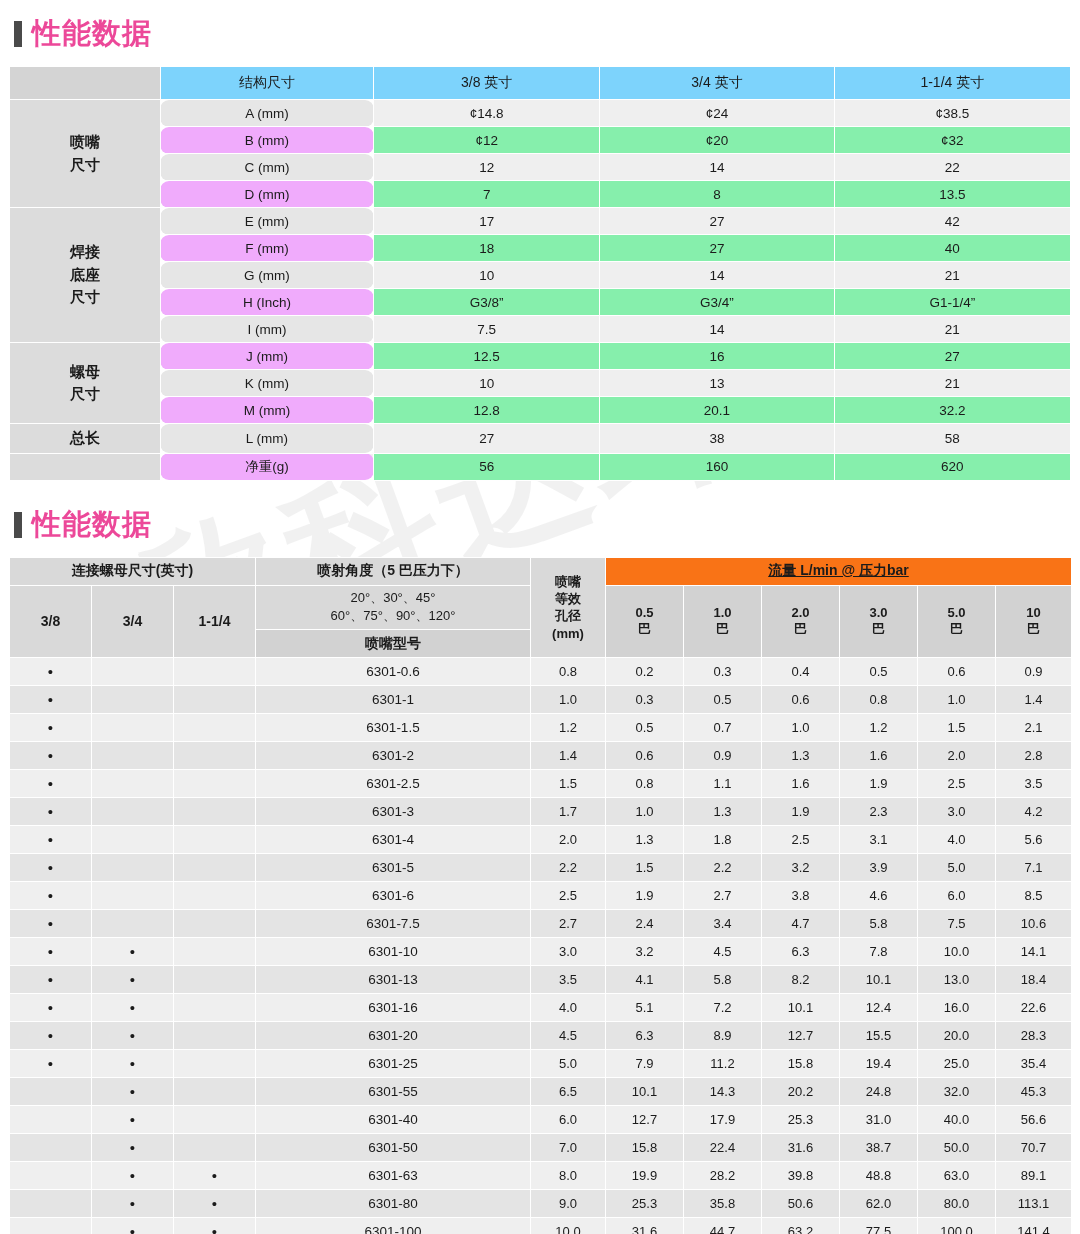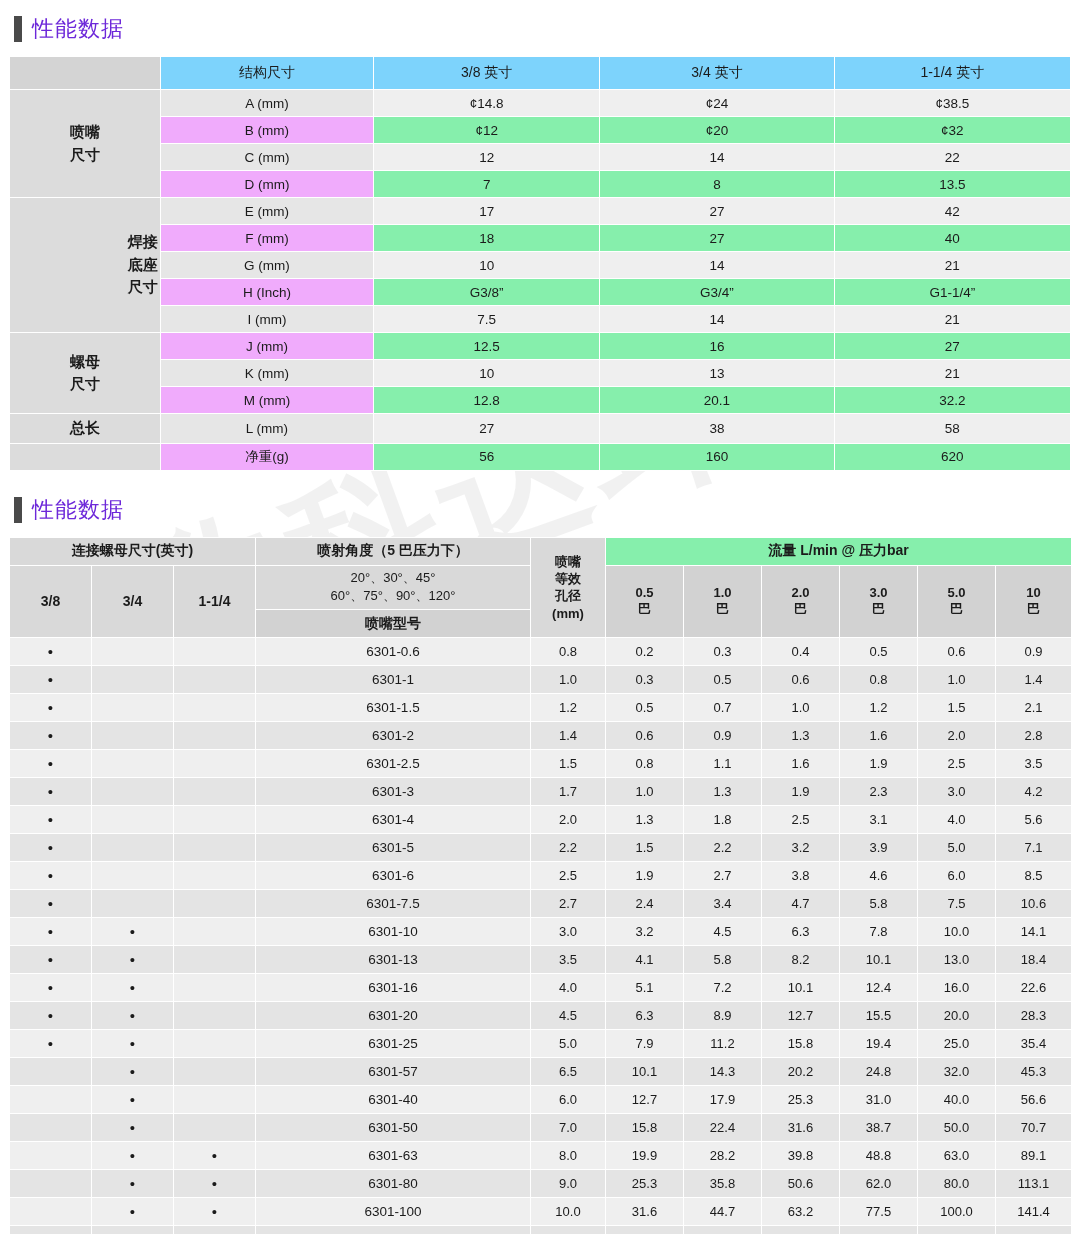--- a/index.html
+++ b/index.html
@@ -35,24 +35,24 @@
   .sec-head{
     display:flex;
     align-items:center;
     gap:10px;
     margin:14px 0 12px 14px;
   }
   .sec-bar{
     width:8px;height:26px;background:#4a4a4a;display:block;
   }
   .sec-title{
-    font-size:22px;
-    font-weight:normal;
+    font-size:29px;
+    font-weight:bold;
     letter-spacing:1px;
-    color:#6d28d9;
+    color:#ec4899;
   }
 
   
   table{border-collapse:collapse;}
   .t1{
     width:1062px;
     margin:0 9px;
     font-size:13.5px;
     table-layout:fixed;
   }
@@ -69,21 +69,21 @@
     font-weight:normal;
     font-size:14px;
     height:26px;
   }
   .t1 .grp{
     background:#dcdcdc;
     font-weight:bold;
     font-size:15px;
     line-height:1.5;
   }
-  .t1 .lbl{background:#e6e6e6;}
+  .t1 .lbl{background:#e6e6e6;border-radius:9px;}
   .t1 .val{background:#efefef;}
   .t1 tr.alt .lbl{background:#f0abfc;}
   .t1 tr.alt .val{background:#86efac;}
   .t1 .corner{background:#d4d4d4;}
 
   
   .t2{
     width:1062px;
     margin:0 9px 20px 9px;
     font-size:13px;
@@ -93,21 +93,21 @@
     border:1px solid #ffffff;
     text-align:center;
     padding:3px 2px;
     color:#1b1b1b;
     font-weight:normal;
     height:21px;
   }
   .t2 .h1{background:#d9d9d9;font-weight:bold;font-size:14px;}
   .t2 .h2{background:#d9d9d9;font-size:13px;line-height:1.45;}
   .t2 .h3{background:#d2d2d2;font-weight:bold;font-size:14px;}
-  .t2 .hflow{background:#86efac;font-weight:bold;font-size:14px;}
+  .t2 .hflow{background:#f97316;font-weight:bold;font-size:14px;text-decoration:underline;}
   .t2 .hsub{background:#d2d2d2;font-size:13px;line-height:1.25;font-weight:bold;}
   .t2 tbody td{background:#efefef;}
   .t2 tbody tr.alt td{background:#e4e4e4;}
   .t2 .dot::before{content:"\2022";font-size:15px;line-height:1;}
   .t2 .model{font-size:13.5px;}
 </style>
 </head>
 <body>
 
 <div class="page">
@@ -159,21 +159,21 @@
             <td class="val">14</td>
             <td class="val">22</td>
           </tr>
           <tr class="alt">
             <td class="lbl">D (mm)</td>
             <td class="val">7</td>
             <td class="val">8</td>
             <td class="val">13.5</td>
           </tr>
           <tr>
-            <td class="grp" rowspan="5" style="white-space: pre-line; text-align: right;">焊接
+            <td class="grp" rowspan="5" style="white-space: pre-line;">焊接
 底座
 尺寸</td>
             <td class="lbl">E (mm)</td>
             <td class="val">17</td>
             <td class="val">27</td>
             <td class="val">42</td>
           </tr>
           <tr class="alt">
             <td class="lbl">F (mm)</td>
             <td class="val">18</td>
@@ -480,21 +480,21 @@
             <td>11.2</td>
             <td>15.8</td>
             <td>19.4</td>
             <td>25.0</td>
             <td>35.4</td>
           </tr>
           <tr class="alt">
             <td></td>
             <td class="dot"></td>
             <td></td>
-            <td class="model">6301-57</td>
+            <td class="model">6301-55</td>
             <td>6.5</td>
             <td>10.1</td>
             <td>14.3</td>
             <td>20.2</td>
             <td>24.8</td>
             <td>32.0</td>
             <td>45.3</td>
           </tr>
           <tr>
             <td></td>

